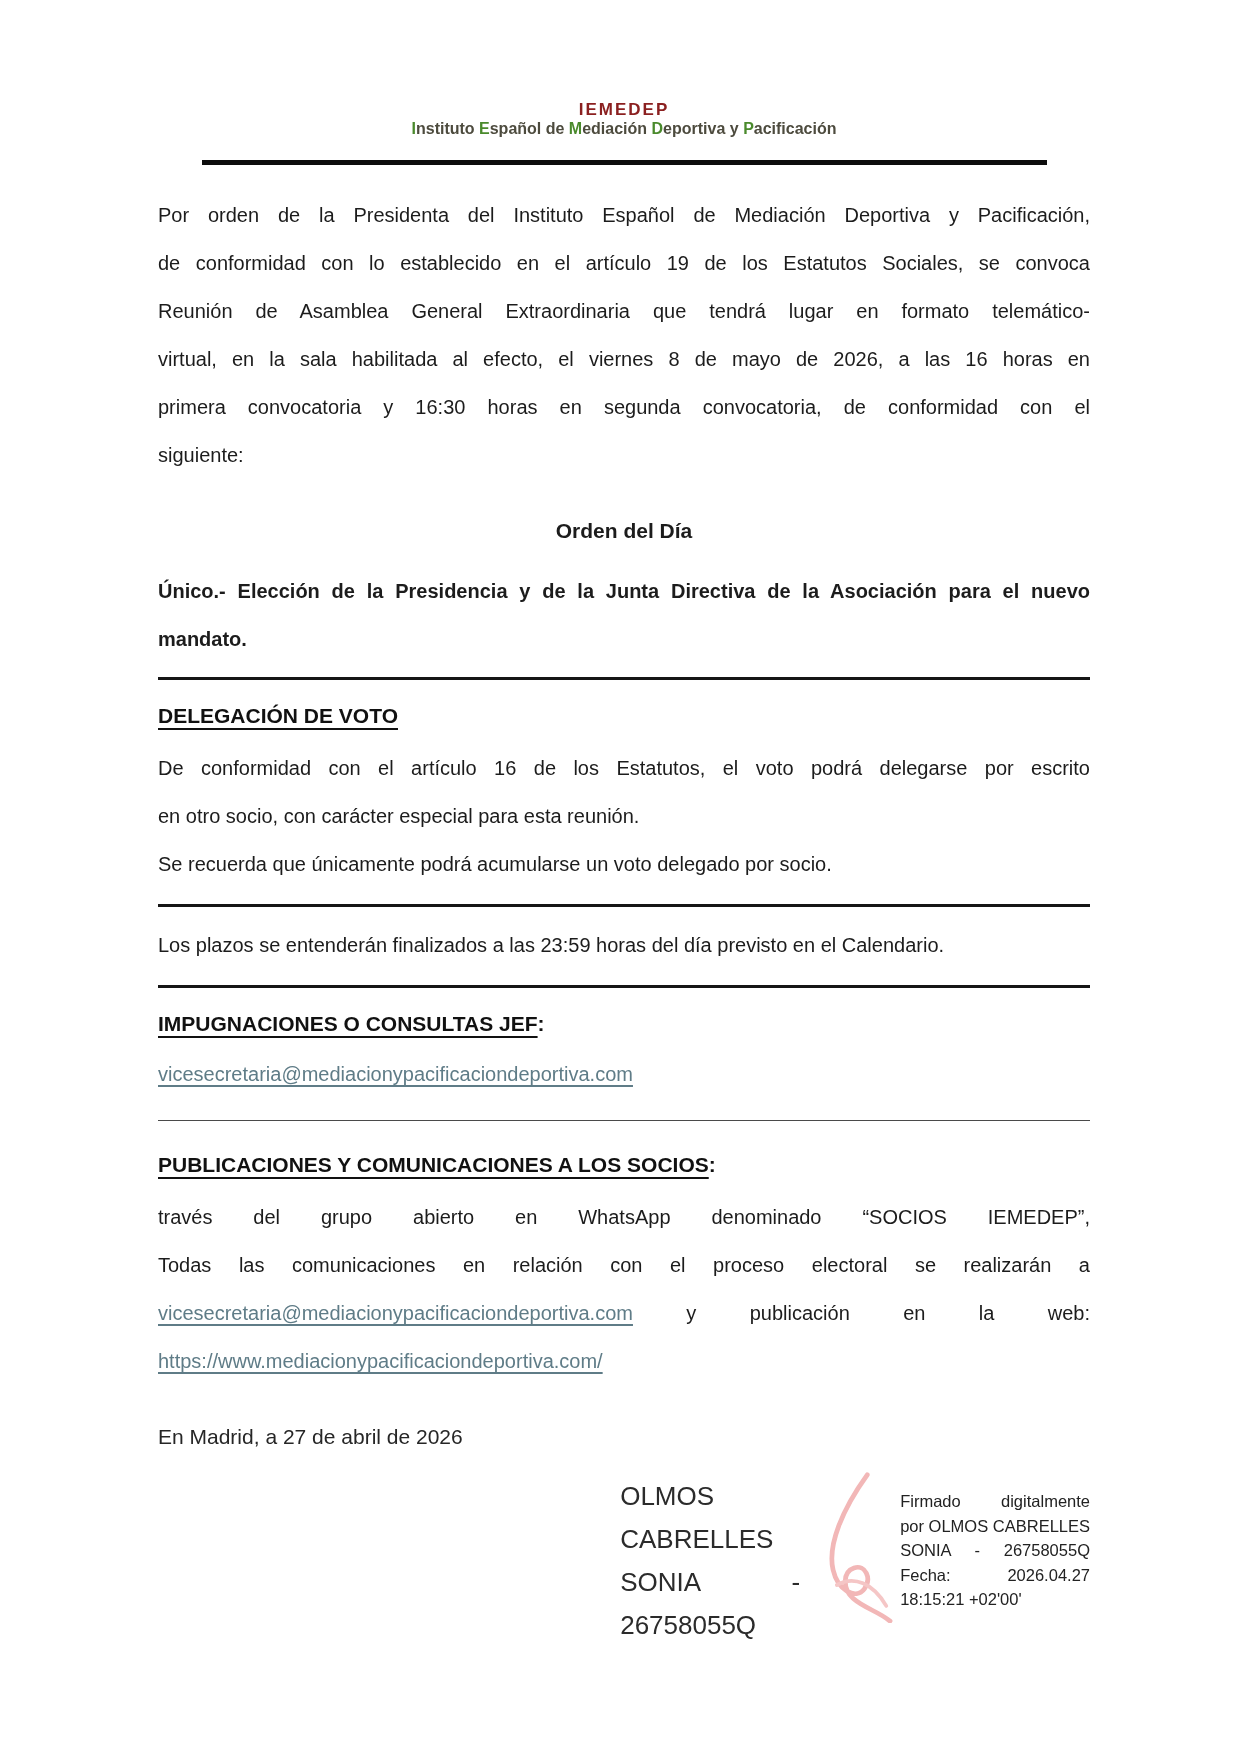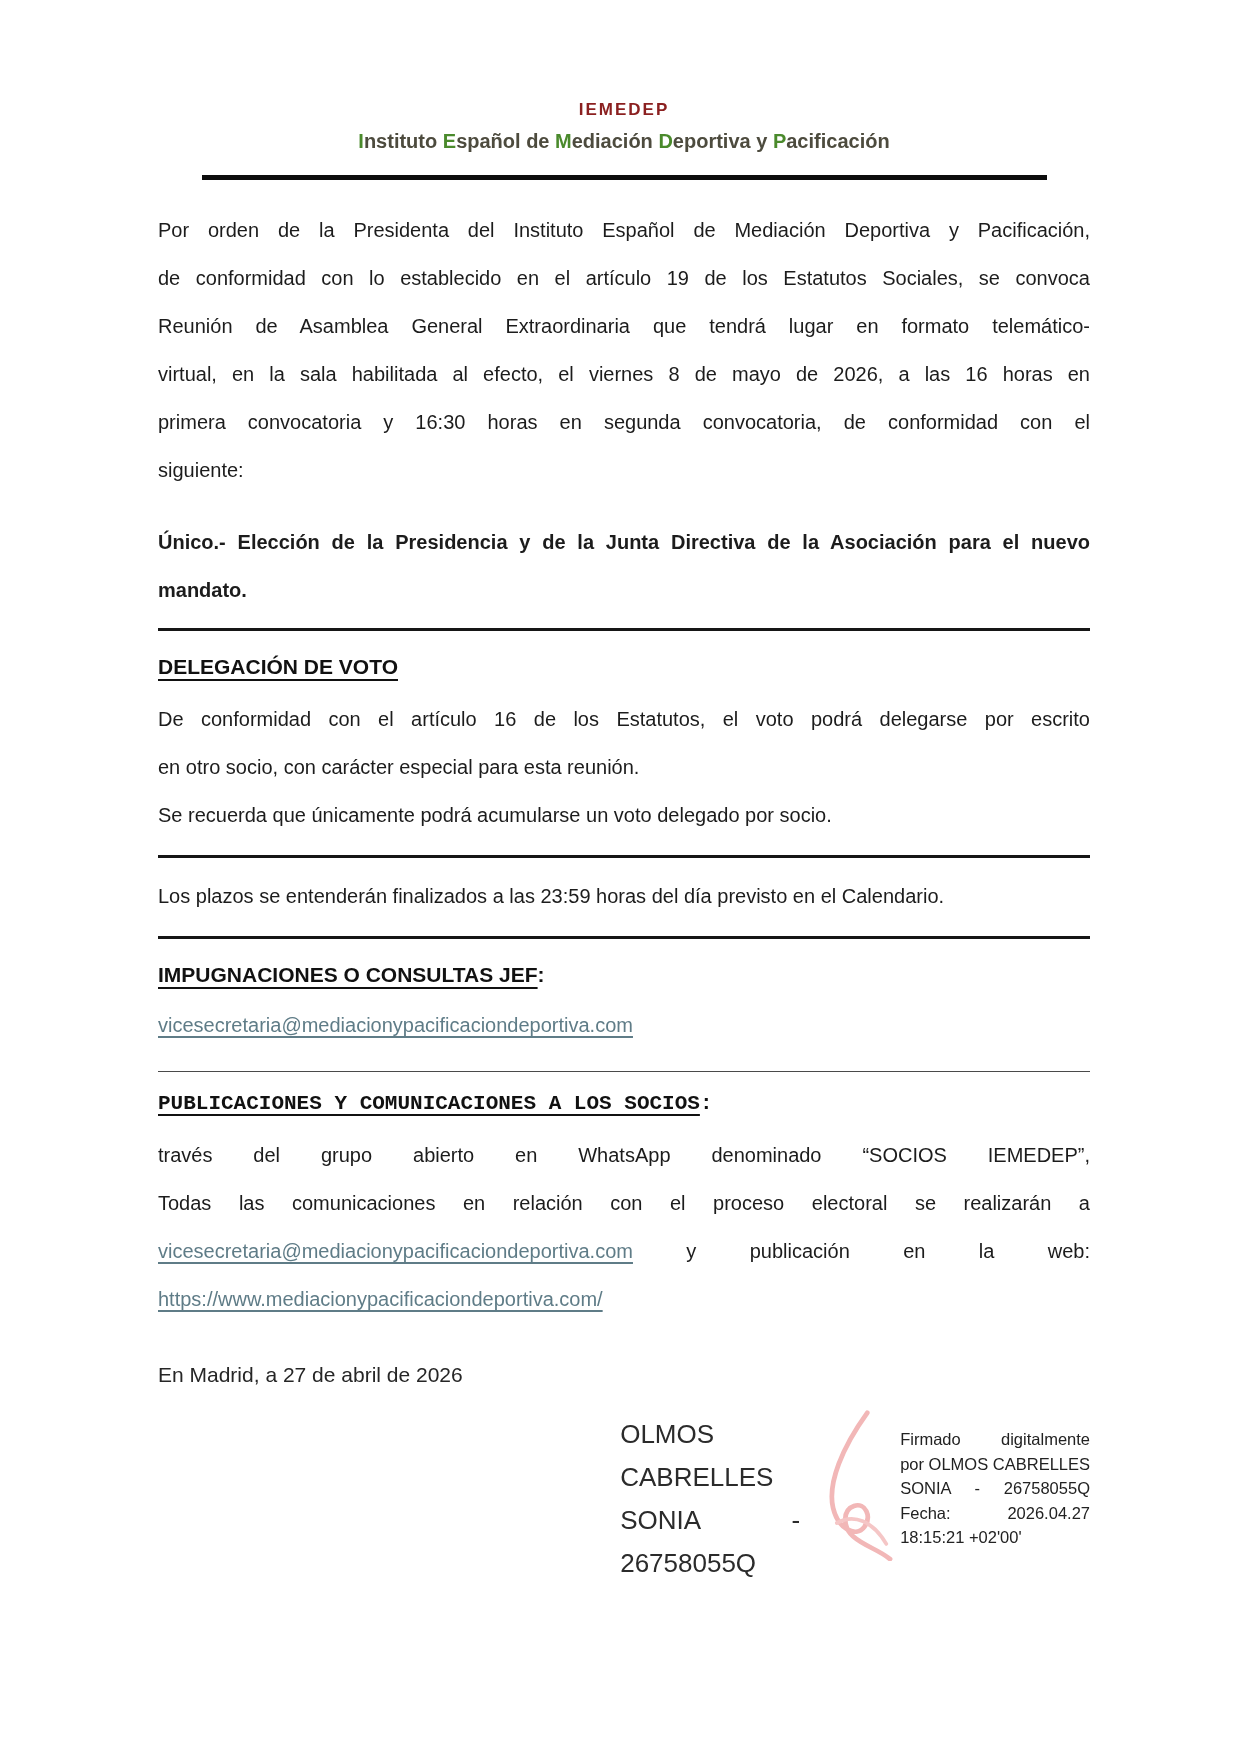--- a/index.html
+++ b/index.html
@@ -10,21 +10,21 @@
     color:#1c1c1c;
   }
   .page { width:1240px; height:1755px; padding:0 150px 0 158px; }
 
   
   .hdr { text-align:center; }
   .logo {
     margin-top:100px; font-size:17px; font-weight:800;
     letter-spacing:2px; color:#8b2020;
   }
-  .subtitle { margin-top:10px; font-size:20px; font-weight:700; color:#4d4b3e; }
+  .subtitle { font-size:16px; font-weight:700; color:#4d4b3e; }
   .subtitle .grn { color:#4a8a2c; }
   .toprule { width:845px; margin:22px auto 0 auto; border-top:5px solid #0d0d0d; }
 
   
   .para { font-size:20px; line-height:48px; color:#1c1c1c; }
   .jline { text-align:justify; text-align-last:justify; }
   .jlast { text-align:left; }
 
   .intro   { margin-top:26px; }
   .orden-title { margin-top:40px; text-align:center; font-size:21px; font-weight:700; }
@@ -33,21 +33,21 @@
   .divider { margin-top:14px; border-top:3px solid #161616; }
   .divider.d2 { margin-top:16px; }
   .divider.d3 { margin-top:16px; }
   .divider-light { margin-top:22px; border-top:1px solid #4a4a4a; }
 
   .sec-heading { margin-top:24px; font-size:21px; font-weight:700; color:#111; }
   .sec-heading .u {
     text-decoration:underline; text-decoration-thickness:2px; text-underline-offset:5px;
   }
   .sec-heading.h-info { margin-top:22px; }
-  .sec-heading.h-pub  { margin-top:20px;font-family:Liberation Mono, monospace; }
+  .sec-heading.h-pub  { margin-top:32px; }
 
   .p-del1 { margin-top:16px; }
   .p-del2 { margin-top:0; }
   .p-info { margin-top:14px; }
   .p-mail { margin-top:14px; }
   .p-pub  { margin-top:16px; }
 
   .link {
     color:#5f7c87; text-decoration:underline; text-underline-offset:4px;
     cursor:pointer;
@@ -74,20 +74,21 @@
 
   <div class="para intro">
       <div class="jline">Por orden de la Presidenta del Instituto Español de Mediación Deportiva y Pacificación,</div>
       <div class="jline">de conformidad con lo establecido en el artículo 19 de los Estatutos Sociales, se convoca</div>
       <div class="jline">Reunión de Asamblea General Extraordinaria que tendrá lugar en formato telemático-</div>
       <div class="jline">virtual, en la sala habilitada al efecto, el viernes 8 de mayo de 2026, a las 16 horas en</div>
       <div class="jline">primera convocatoria y 16:30 horas en segunda convocatoria, de conformidad con el</div>
       <div class="jlast">siguiente:</div>
     </div>
 
+  <div class="orden-title">Orden del Día</div>
 
   <div class="para unico">
       <div class="jline">Único.- Elección de la Presidencia y de la Junta Directiva de la Asociación para el nuevo</div>
       <div class="jlast">mandato.</div>
     </div>
 
   <div class="divider"></div>
 
   <div class="sec-heading">
     <span class="u">DELEGACIÓN DE VOTO</span>

